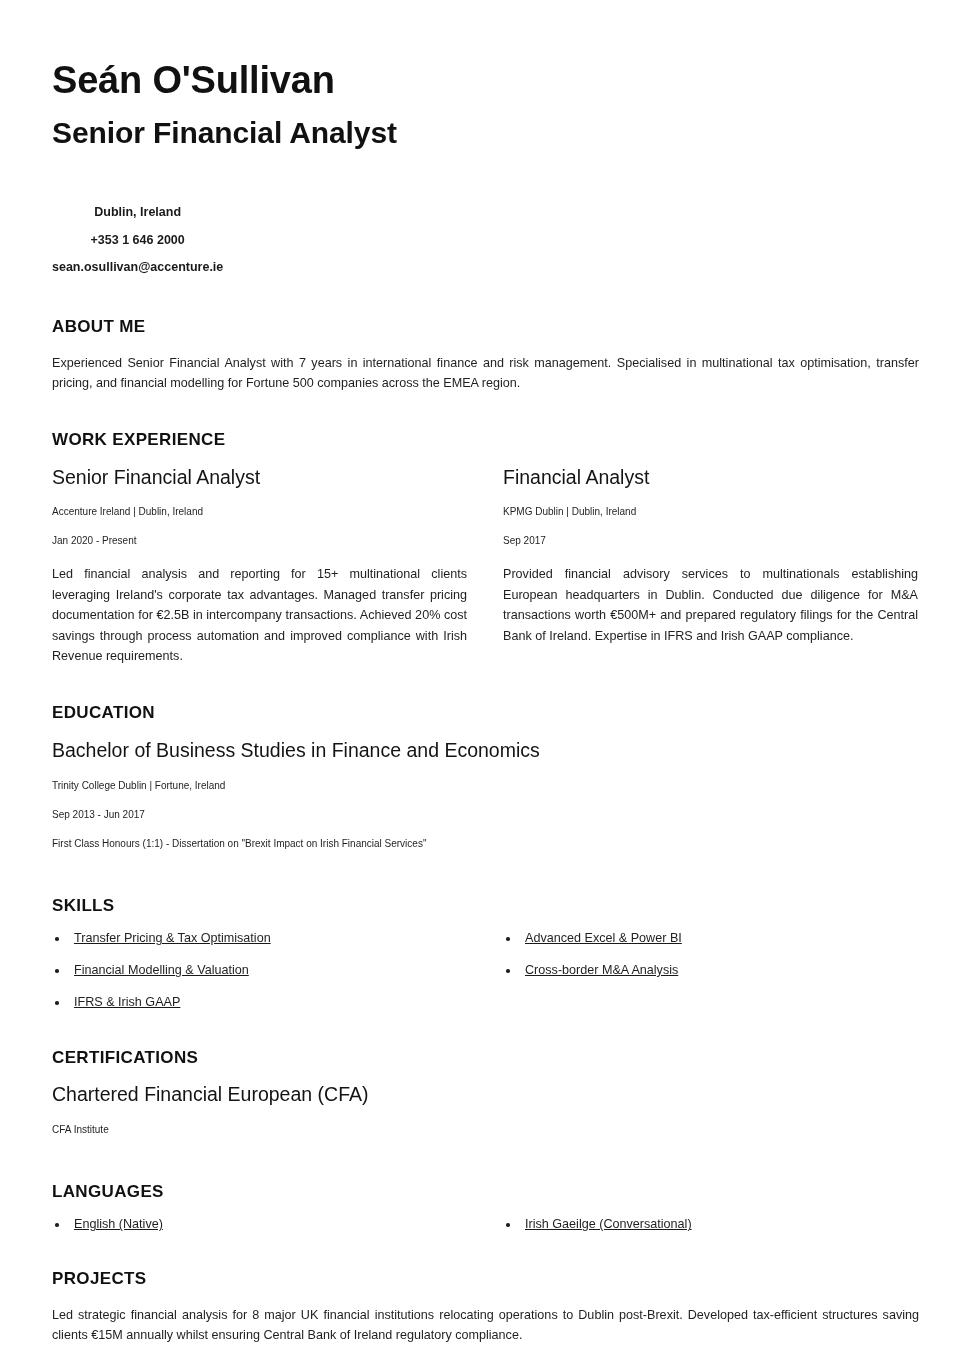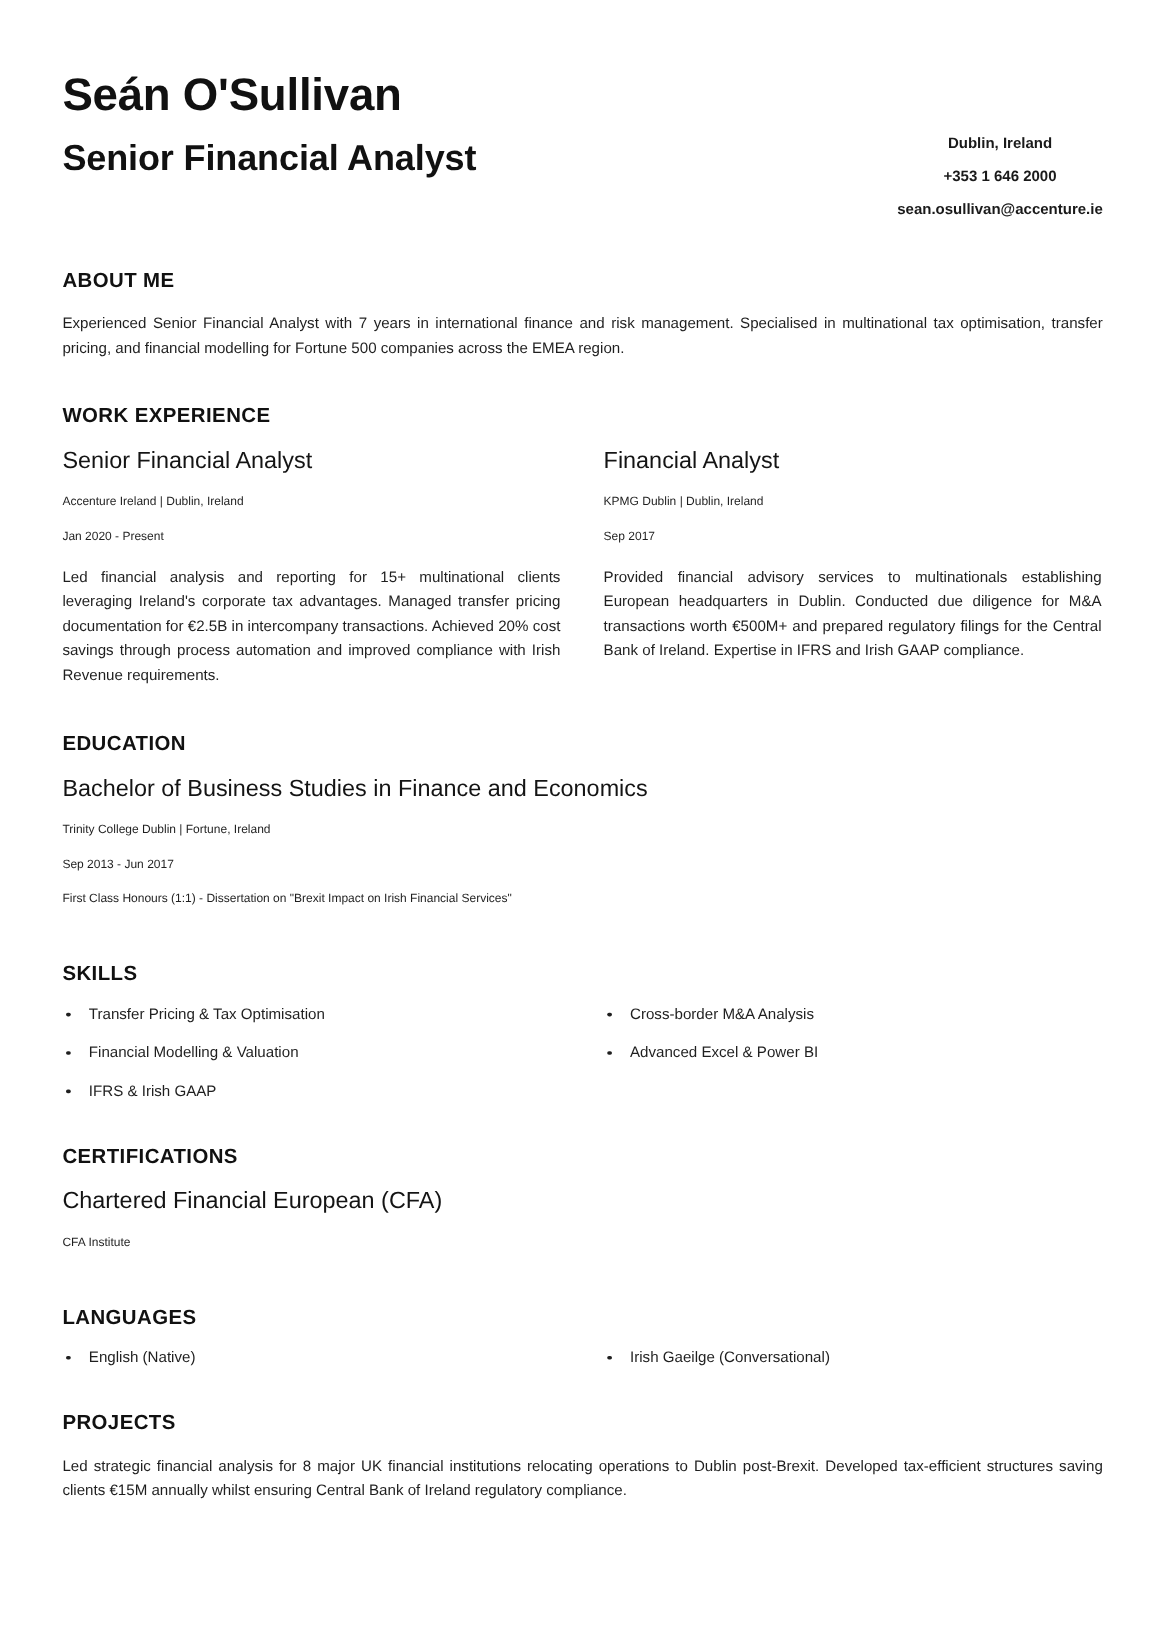--- a/index.html
+++ b/index.html
@@ -22,20 +22,21 @@
     background: #ffffff;
     position: relative;
   }
 
   
   .header {
     display: flex;
     align-items: flex-start;
     justify-content: space-between;
     margin-bottom: 44px;
+    flex-direction: column;
   }
   .identity { padding-top: 4px; }
   .name {
     font-size: 38px;
     font-weight: 700;
     letter-spacing: -0.2px;
     line-height: 1.08;
     margin: 0 0 16px 0;
     color: #111111;
   }
@@ -115,20 +116,21 @@
   .bullets {
     display: flex;
     gap: 36px;
   }
   .bullet-col {
     width: 415px;
     flex: 0 0 415px;
     list-style: none;
     margin: 0;
     padding: 0;
+    text-decoration: underline;
   }
   .bullet-item {
     position: relative;
     padding-left: 22px;
     font-size: 12.6px;
     line-height: 1.2;
     color: #1f1f1f;
     margin-bottom: 17px;
   }
   .bullet-item:last-child { margin-bottom: 0; }
@@ -213,25 +215,25 @@
           <span>Financial Modelling &amp; Valuation</span>
         </li>
         <li class="bullet-item">
           <span class="dot"></span>
           <span>IFRS &amp; Irish GAAP</span>
         </li>
       </ul>
       <ul class="bullet-col">
         <li class="bullet-item">
           <span class="dot"></span>
+          <span>Advanced Excel &amp; Power BI</span>
+        </li>
+        <li class="bullet-item">
+          <span class="dot"></span>
           <span>Cross-border M&amp;A Analysis</span>
-        </li>
-        <li class="bullet-item">
-          <span class="dot"></span>
-          <span>Advanced Excel &amp; Power BI</span>
         </li>
       </ul>
     </div>
   </div>
 
   <div class="gap-lg"></div>
 
   <div class="section">
     <div class="section-title">CERTIFICATIONS</div>
     <div class="single-full">

